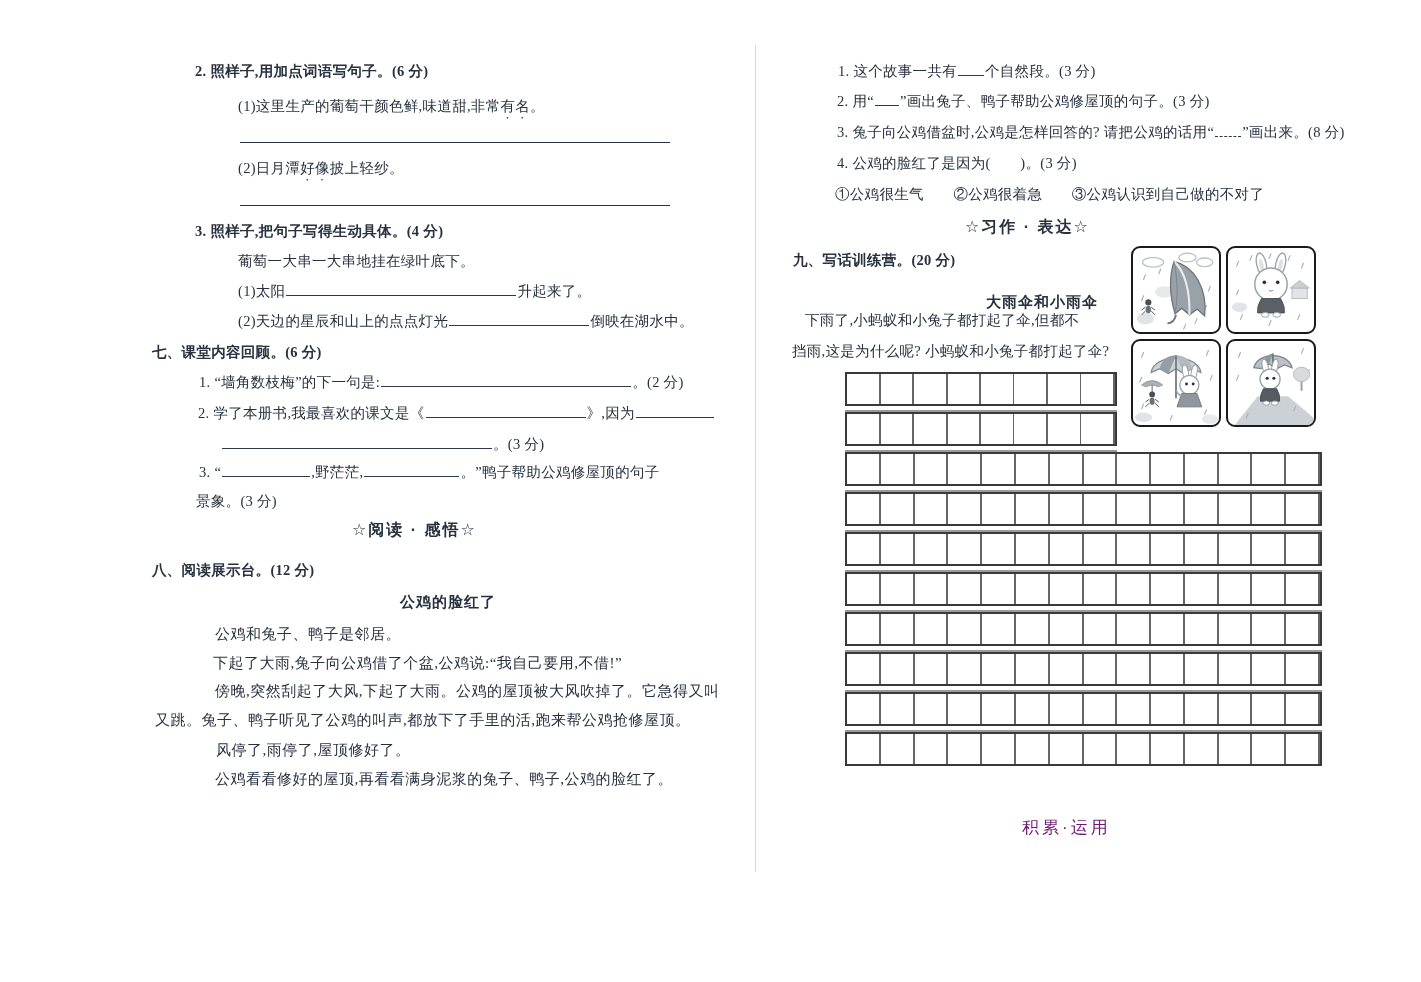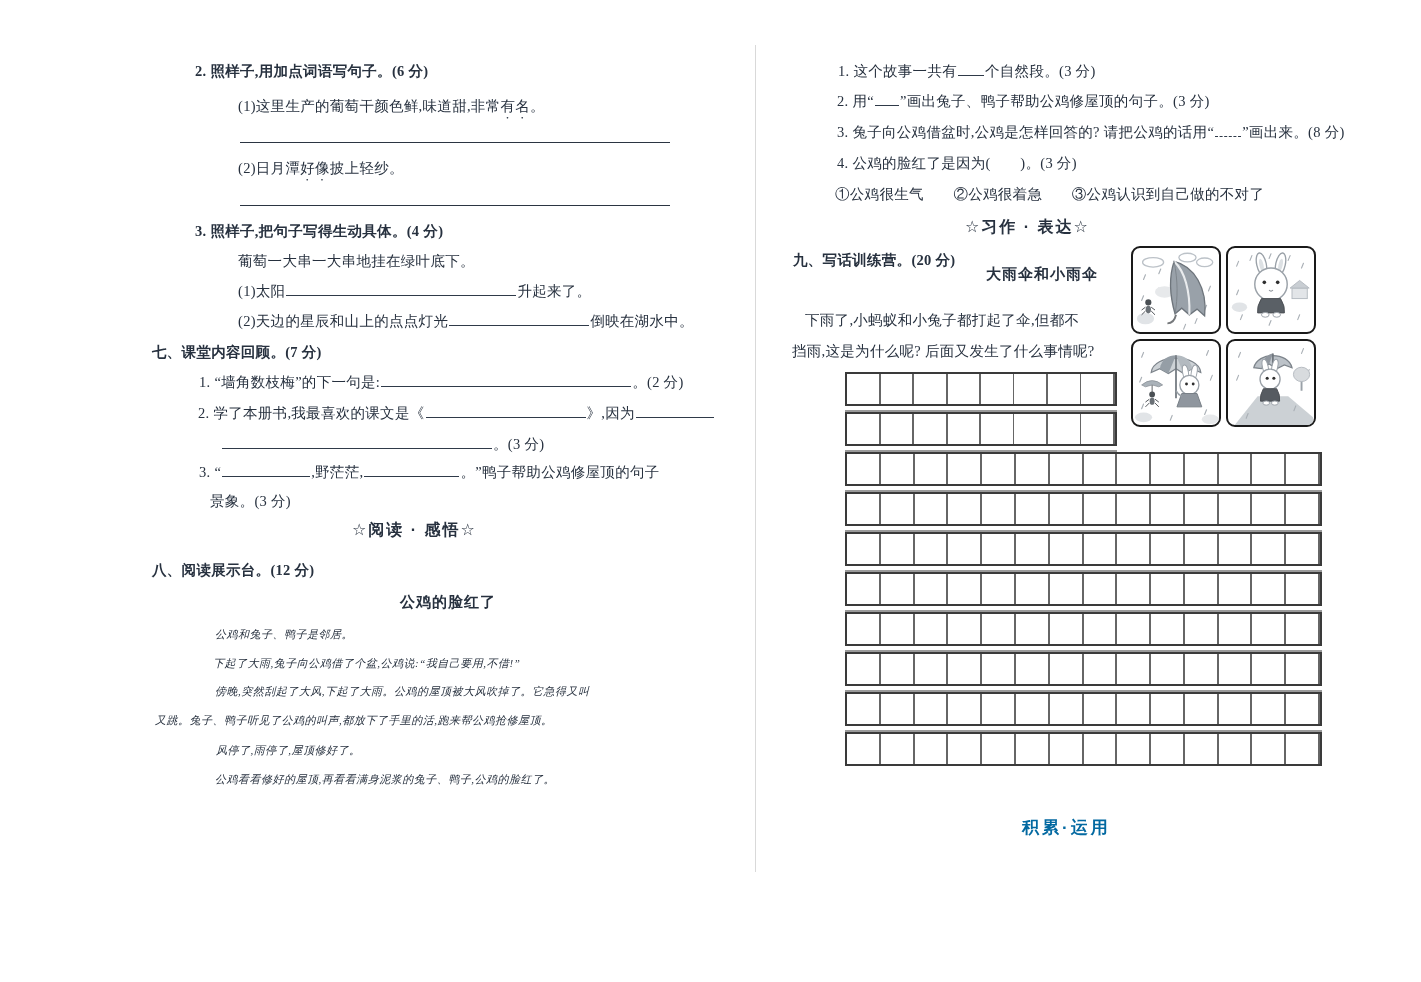--- a/index.html
+++ b/index.html
@@ -8,22 +8,22 @@
     font-family:"Liberation Serif","DejaVu Serif",serif;
     color:#27313f;overflow:hidden;
   }
   .ln{
     position:absolute;font-size:14.5px;line-height:20px;white-space:nowrap;
     font-weight:400;letter-spacing:0.3px;
   }
   .hd{font-weight:700;}
   .banner{font-size:16px;font-weight:700;letter-spacing:2px;font-family:"Liberation Sans","DejaVu Sans",sans-serif;}
   .ptitle{font-size:15px;font-weight:700;letter-spacing:1px;}
-  .kai{font-weight:400;font-style:italic;font-size:11px;letter-spacing:0.5px;}
-  .footer{font-size:17px;font-weight:700;letter-spacing:3px;font-family:"Liberation Sans","DejaVu Sans",sans-serif;color:#0369a1;}
+  .kai{font-weight:400;font-size:15px;letter-spacing:0.5px;}
+  .footer{font-size:17px;font-weight:400;letter-spacing:3px;font-family:"Liberation Sans","DejaVu Sans",sans-serif;color:#701a75;}
   .blank{display:inline-block;height:13px;border-bottom:1.6px solid #2f3a49;margin:0 1px;}
   .blank.wavy{border-bottom:1.6px dashed #2f3a49;}
   .answer-line{position:absolute;height:0;border-top:1.7px solid #2b3542;}
   .dotted{
     -webkit-text-emphasis:filled dot #27313f;-webkit-text-emphasis-position:under left;
     text-emphasis:filled dot #27313f;text-emphasis-position:under left;
   }
   .divider{position:absolute;left:755px;top:45px;width:1px;height:827px;background:#d9d9d9;}
   .grid-row{
     position:absolute;left:845px;height:34px;background-color:#fff;
@@ -68,31 +68,31 @@
 
     <div class="answer-line" style="left:240px;top:205px;width:430px"></div>
 
     <div class="ln hd" style="left:195px;top:221px">3. 照样子,把句子写得生动具体。(4 分)</div>
     <div class="ln" style="left:238px;top:251px">葡萄一大串一大串地挂在绿叶底下。</div>
 
     <div class="ln" style="left:238px;top:281px"><span>(1)太阳</span><span class="blank" style="width:230px"></span><span>升起来了。</span></div>
 
     <div class="ln" style="left:238px;top:311px"><span>(2)天边的星辰和山上的点点灯光</span><span class="blank" style="width:140px"></span><span>倒映在湖水中。</span></div>
 
-    <div class="ln hd" style="left:152px;top:342px">七、课堂内容回顾。(7 分)</div>
+    <div class="ln hd" style="left:152px;top:342px">七、课堂内容回顾。(6 分)</div>
 
     <div class="ln" style="left:199px;top:372px"><span>1. “墙角数枝梅”的下一句是:</span><span class="blank" style="width:250px"></span><span>。(2 分)</span></div>
 
     <div class="ln" style="left:198px;top:403px"><span>2. 学了本册书,我最喜欢的课文是《</span><span class="blank" style="width:160px"></span><span>》,因为</span><span class="blank" style="width:78px"></span></div>
 
     <div class="ln" style="left:221px;top:434px"><span class="blank" style="width:270px"></span><span>。(3 分)</span></div>
 
     <div class="ln" style="left:199px;top:462px"><span>3. “</span><span class="blank" style="width:88px"></span><span>,野茫茫,</span><span class="blank" style="width:95px"></span><span>。”鸭子帮助公鸡修屋顶的句子</span></div>
 
-    <div class="ln" style="left:210px;top:491px">景象。(3 分)</div>
+    <div class="ln" style="left:196px;top:491px">景象。(3 分)</div>
 
     <div class="ln banner" style="left:352px;top:520px">☆阅读 · 感悟☆</div>
 
     <div class="ln hd" style="left:152px;top:560px">八、阅读展示台。(12 分)</div>
     <div class="ln ptitle" style="left:400px;top:592px">公鸡的脸红了</div>
 
     <div class="ln kai" style="left:215px;top:624px">公鸡和兔子、鸭子是邻居。</div>
     <div class="ln kai" style="left:213px;top:653px">下起了大雨,兔子向公鸡借了个盆,公鸡说:“我自己要用,不借!”</div>
     <div class="ln kai" style="left:215px;top:681px">傍晚,突然刮起了大风,下起了大雨。公鸡的屋顶被大风吹掉了。它急得又叫</div>
     <div class="ln kai" style="left:155px;top:710px">又跳。兔子、鸭子听见了公鸡的叫声,都放下了手里的活,跑来帮公鸡抢修屋顶。</div>
@@ -109,23 +109,23 @@
     <div class="ln" style="left:837px;top:91px"><span>2. 用“</span><span class="blank" style="width:24px"></span><span>”画出兔子、鸭子帮助公鸡修屋顶的句子。(3 分)</span></div>
 
     <div class="ln" style="left:837px;top:122px"><span>3. 兔子向公鸡借盆时,公鸡是怎样回答的? 请把公鸡的话用“</span><span class="blank wavy" style="width:26px"></span><span>”画出来。(8 分)</span></div>
 
     <div class="ln" style="left:837px;top:153px">4. 公鸡的脸红了是因为(　　)。(3 分)</div>
     <div class="ln" style="left:835px;top:184px">①公鸡很生气　　②公鸡很着急　　③公鸡认识到自己做的不对了</div>
 
     <div class="ln banner" style="left:965px;top:217px">☆习作 · 表达☆</div>
 
     <div class="ln hd" style="left:793px;top:250px">九、写话训练营。(20 分)</div>
-    <div class="ln ptitle" style="left:986px;top:264px">大雨伞和小雨伞</div>
+    <div class="ln ptitle" style="left:986px;top:292px">大雨伞和小雨伞</div>
     <div class="ln" style="left:805px;top:310px">下雨了,小蚂蚁和小兔子都打起了伞,但都不</div>
-    <div class="ln" style="left:792px;top:341px">挡雨,这是为什么呢? 后面又发生了什么事情呢?</div>
+    <div class="ln" style="left:792px;top:341px">挡雨,这是为什么呢? 小蚂蚁和小兔子都打起了伞?</div>
 
     <div class="panels">
       <div class="panel">
         <svg viewBox="0 0 88 88">
           <g fill="none" stroke="#bcc2c8" stroke-width="1.4">
             <ellipse cx="20" cy="15" rx="11" ry="5"></ellipse>
               <ellipse cx="56" cy="10" rx="9" ry="4.5"></ellipse>
               <ellipse cx="74" cy="15" rx="8.5" ry="4.5"></ellipse>
           </g>
           <g stroke="#aab0b6" stroke-width="1.2" stroke-linecap="round">

